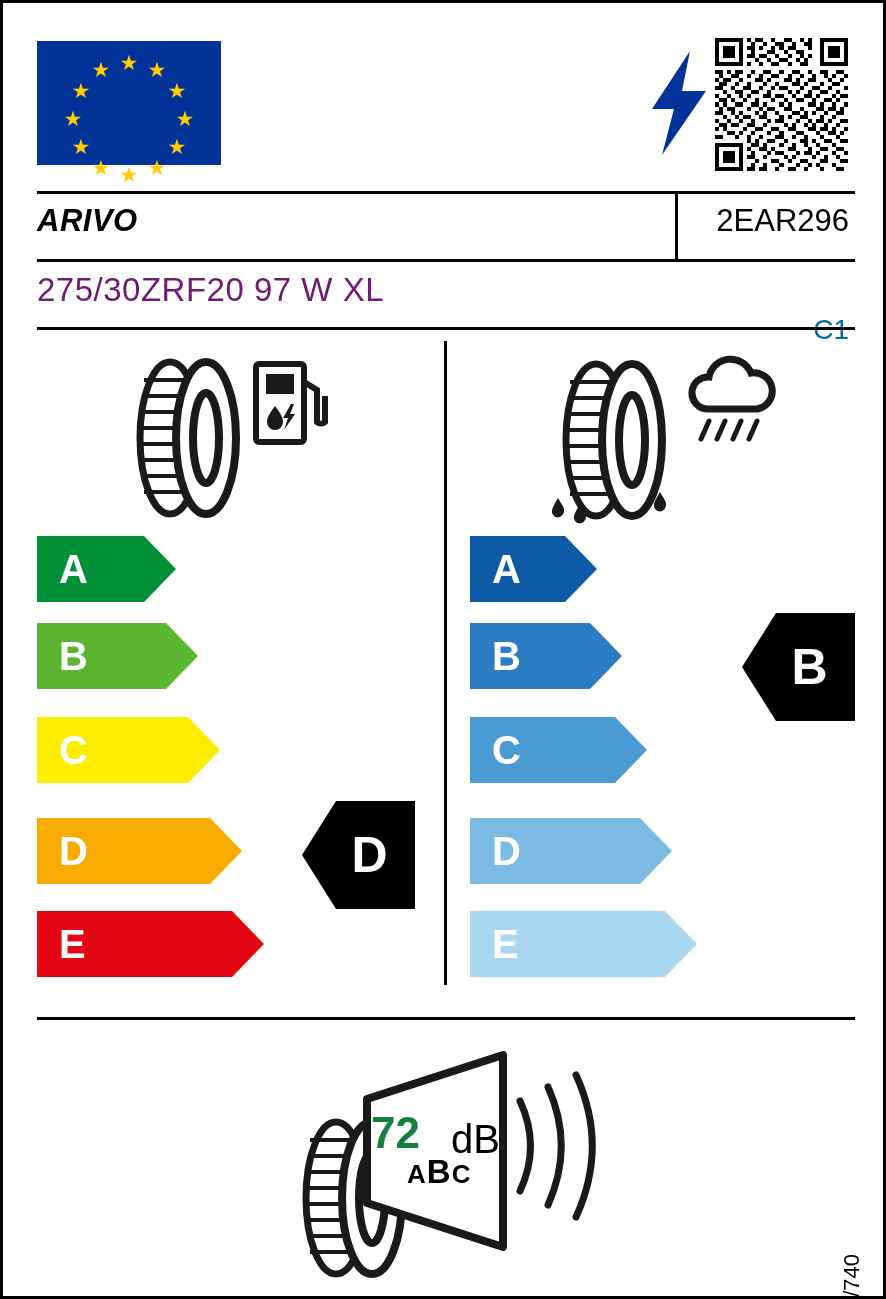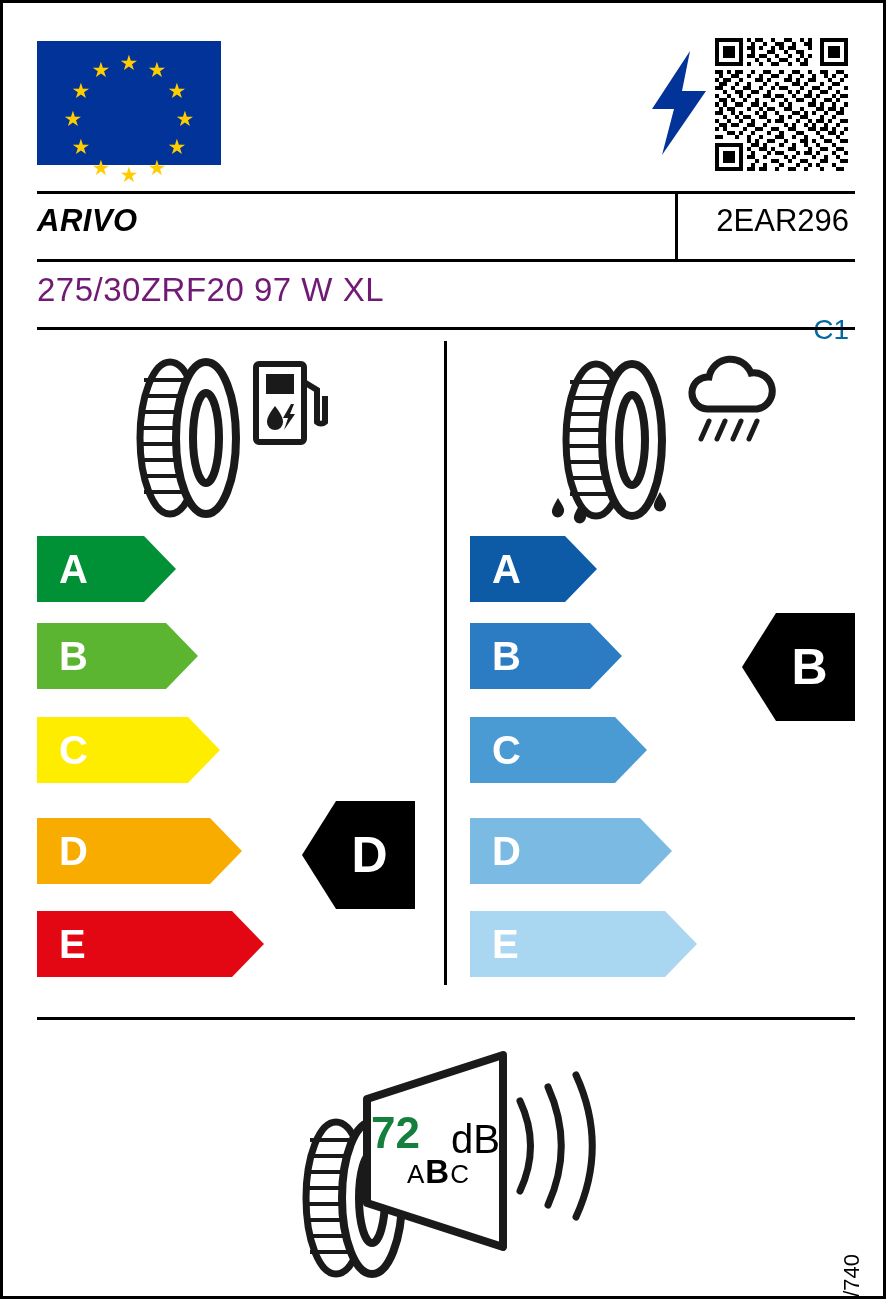--- a/index.html
+++ b/index.html
@@ -169,20 +169,21 @@
     font-size: 40px;
     color: #000;
     margin-left: 12px;
   }
   .noise-classes {
     position: absolute;
     left: 404px; top: 1150px;
     font-size: 26px;
     color: #000;
     letter-spacing: 1px;
+    font-weight: bold;
   }
   .noise-classes b { font-size: 33px; }
 
   .reg {
     position: absolute;
     right: 18px;
     bottom: 42px;
     font-size: 22px;
     color: #000;
     transform: rotate(-90deg);

